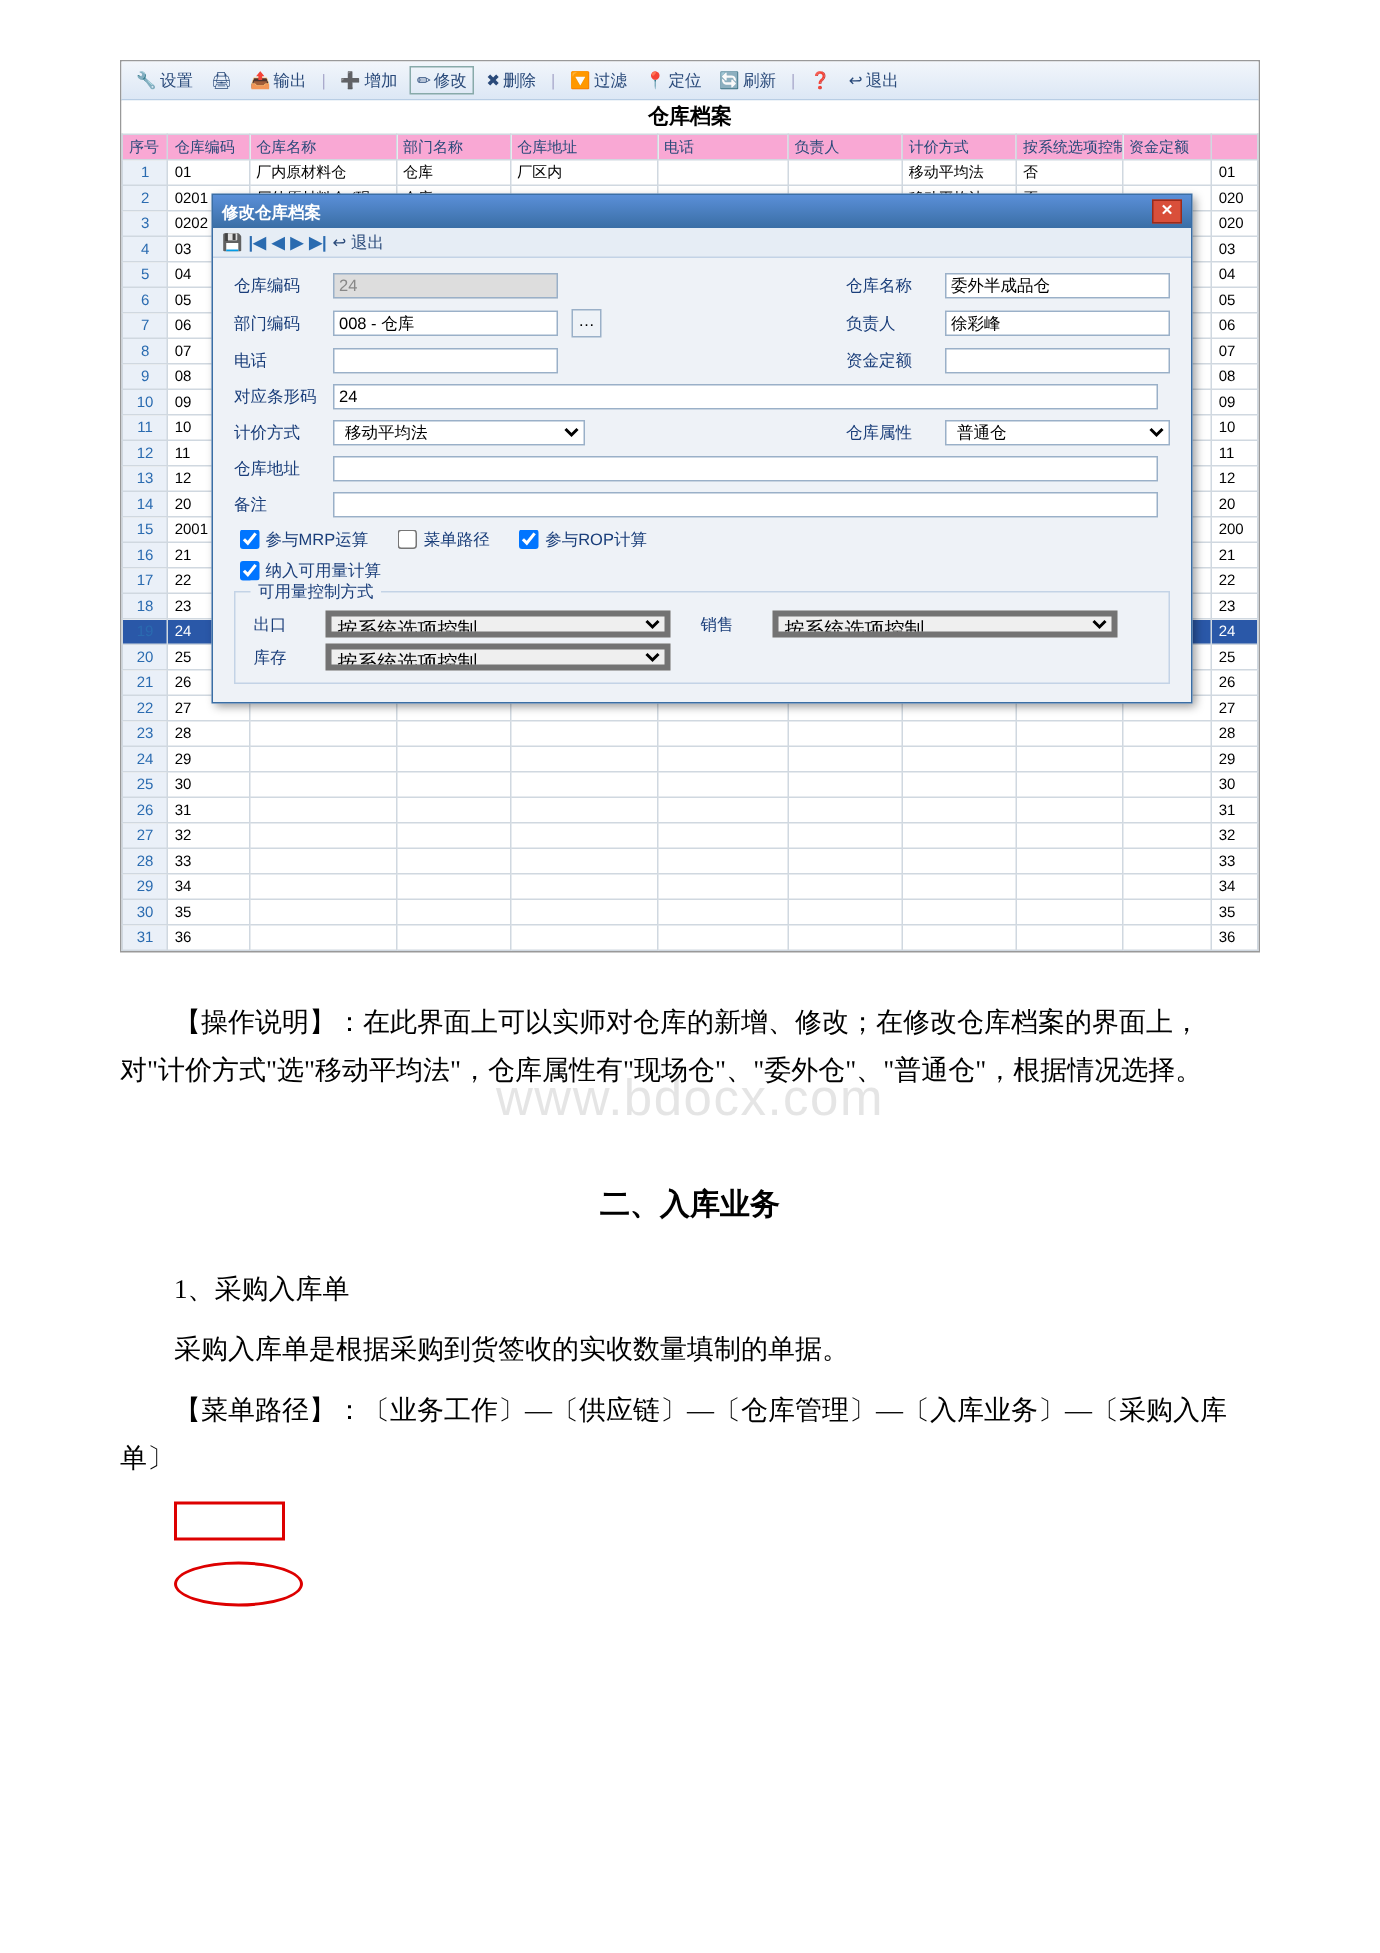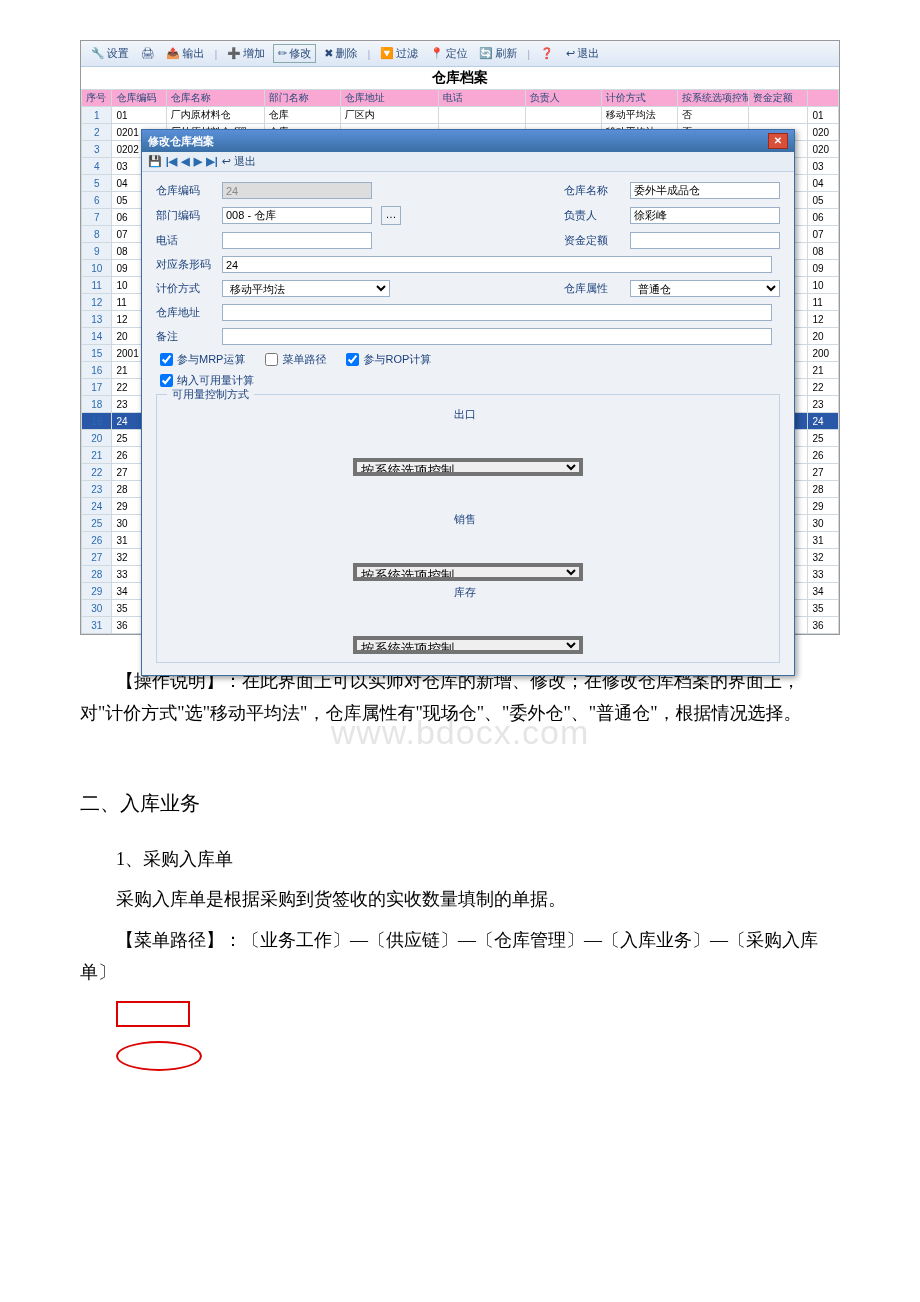--- a/index.html
+++ b/index.html
@@ -187,41 +187,40 @@
   .group .legend {
     position: absolute;
     top: -8px;
     left: 10px;
     background: #eef2f7;
     padding: 0 5px;
     color: #1a3e7a;
   }
   .group-row {
     display: flex;
-    gap: 36px;
+    gap: 20px;
     align-items: center;
     margin-top: 4px;
-    flex-direction: column;
   }
   .group-row .lbl { width: 28px; color: #1a3e7a; }
   .group-row select { width: 230px; height: 18px; border: 4px solid #737373; }
 
   
   tr.hl td { background: #2a58a8 !important; color: #fff; }
   tr.hl td.last { background: #2a58a8; }
 
   
   .doc {
     margin-top: 30px;
     font-size: 18px;
     line-height: 1.8;
     font-family: "SimSun", serif;
   }
   .doc p { margin: 8px 0; text-indent: 2em; }
-  .doc h2 { font-size: 20px; font-weight: normal; margin: 22px 0; text-indent: 0; font-family: "SimHei", "Microsoft YaHei", sans-serif;}
+  .doc h2 { text-align: center; font-size: 20px; font-weight: bold; margin: 22px 0; text-indent: 0; font-family: "SimHei", "Microsoft YaHei", sans-serif;}
   .watermark {
     color: rgba(150,150,150,0.25);
     font-size: 34px;
     text-align: center;
     margin-top: -36px;
     letter-spacing: 1px;
     font-family: Arial, sans-serif;
   }
   .annot {
     margin-top: 12px;

